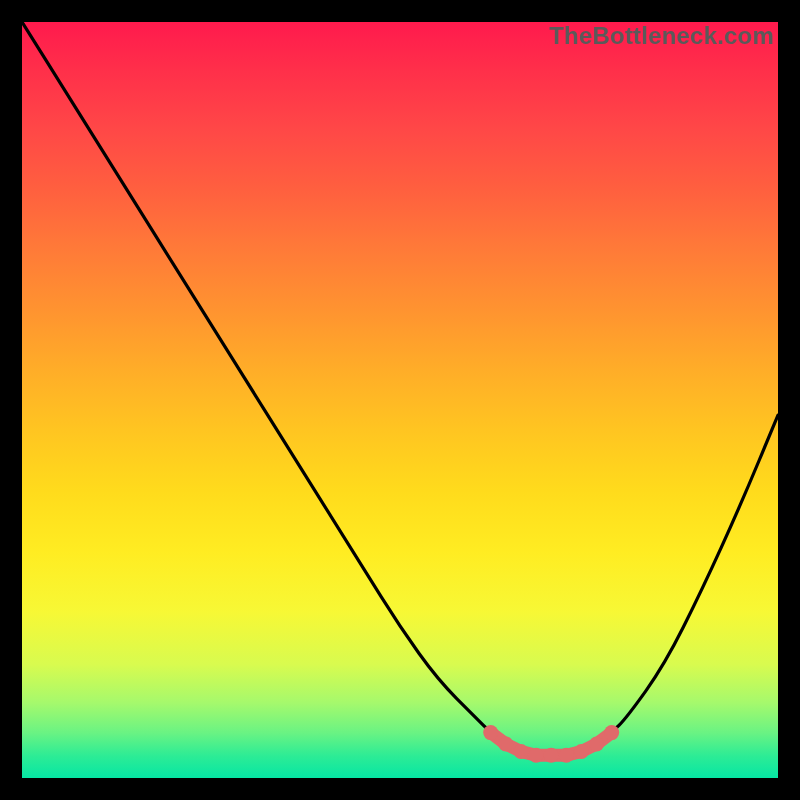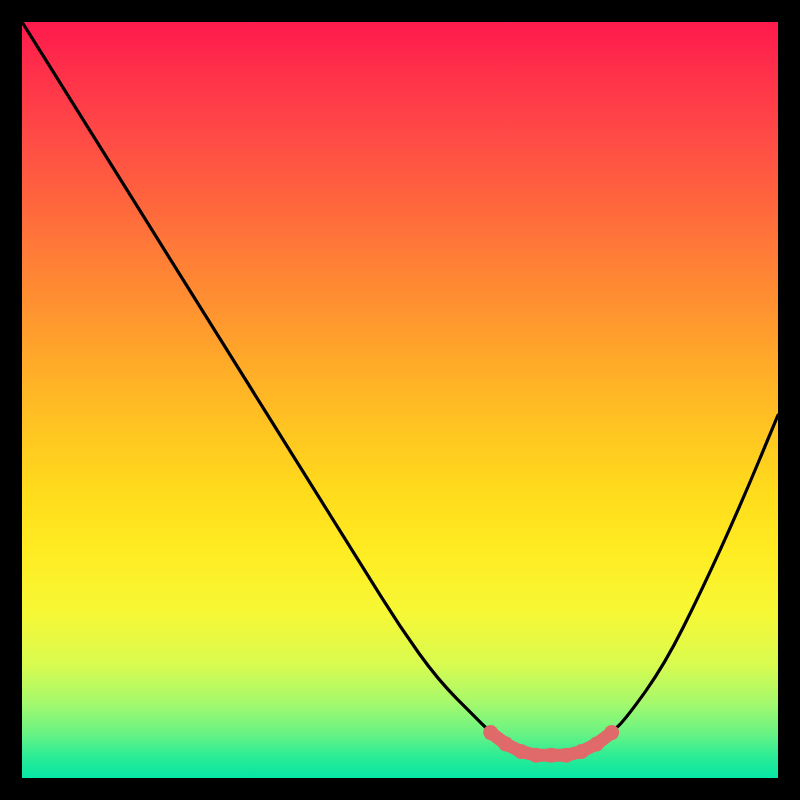--- a/index.html
+++ b/index.html
@@ -79,13 +79,14 @@
         <circle cx="499.0" cy="729.5" r="7.5" fill="#e06a6a"></circle>
         <circle cx="514.1" cy="733.3" r="7.5" fill="#e06a6a"></circle>
         <circle cx="529.2" cy="733.3" r="7.5" fill="#e06a6a"></circle>
         <circle cx="544.3" cy="733.3" r="7.5" fill="#e06a6a"></circle>
         <circle cx="559.4" cy="729.5" r="7.5" fill="#e06a6a"></circle>
         <circle cx="574.6" cy="722.0" r="7.5" fill="#e06a6a"></circle>
         <circle cx="589.7" cy="710.6" r="7.5" fill="#e06a6a"></circle>
       </g>
   </svg>
 
+  <div class="watermark">TheBottleneck.com</div>
 </div>
 
 </body></html>

